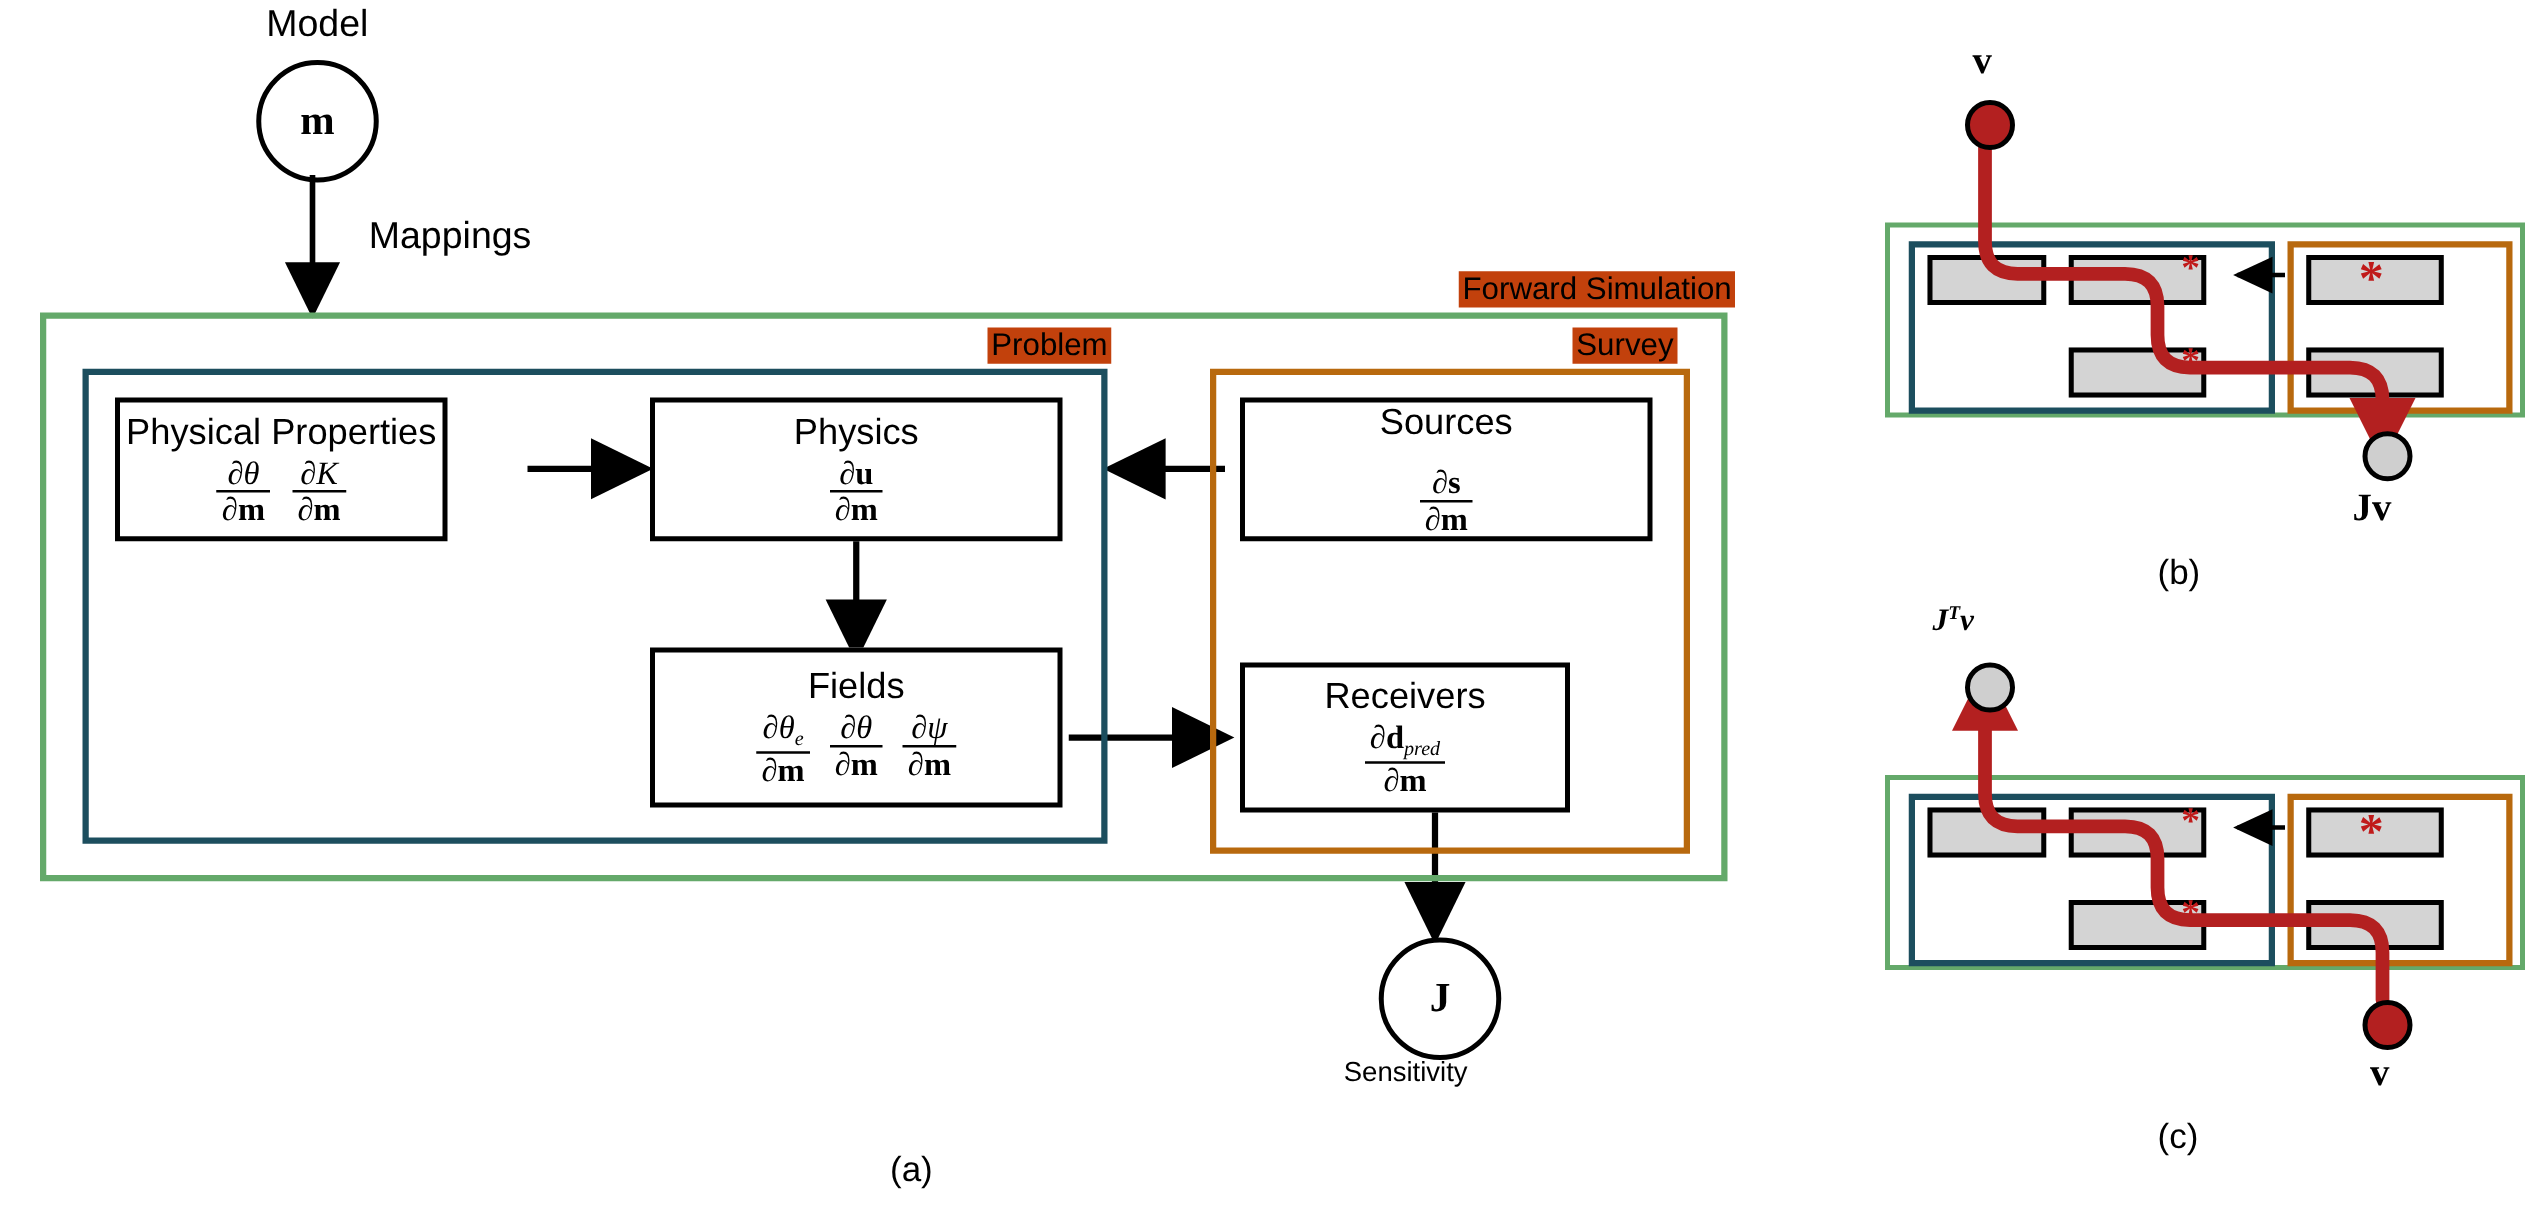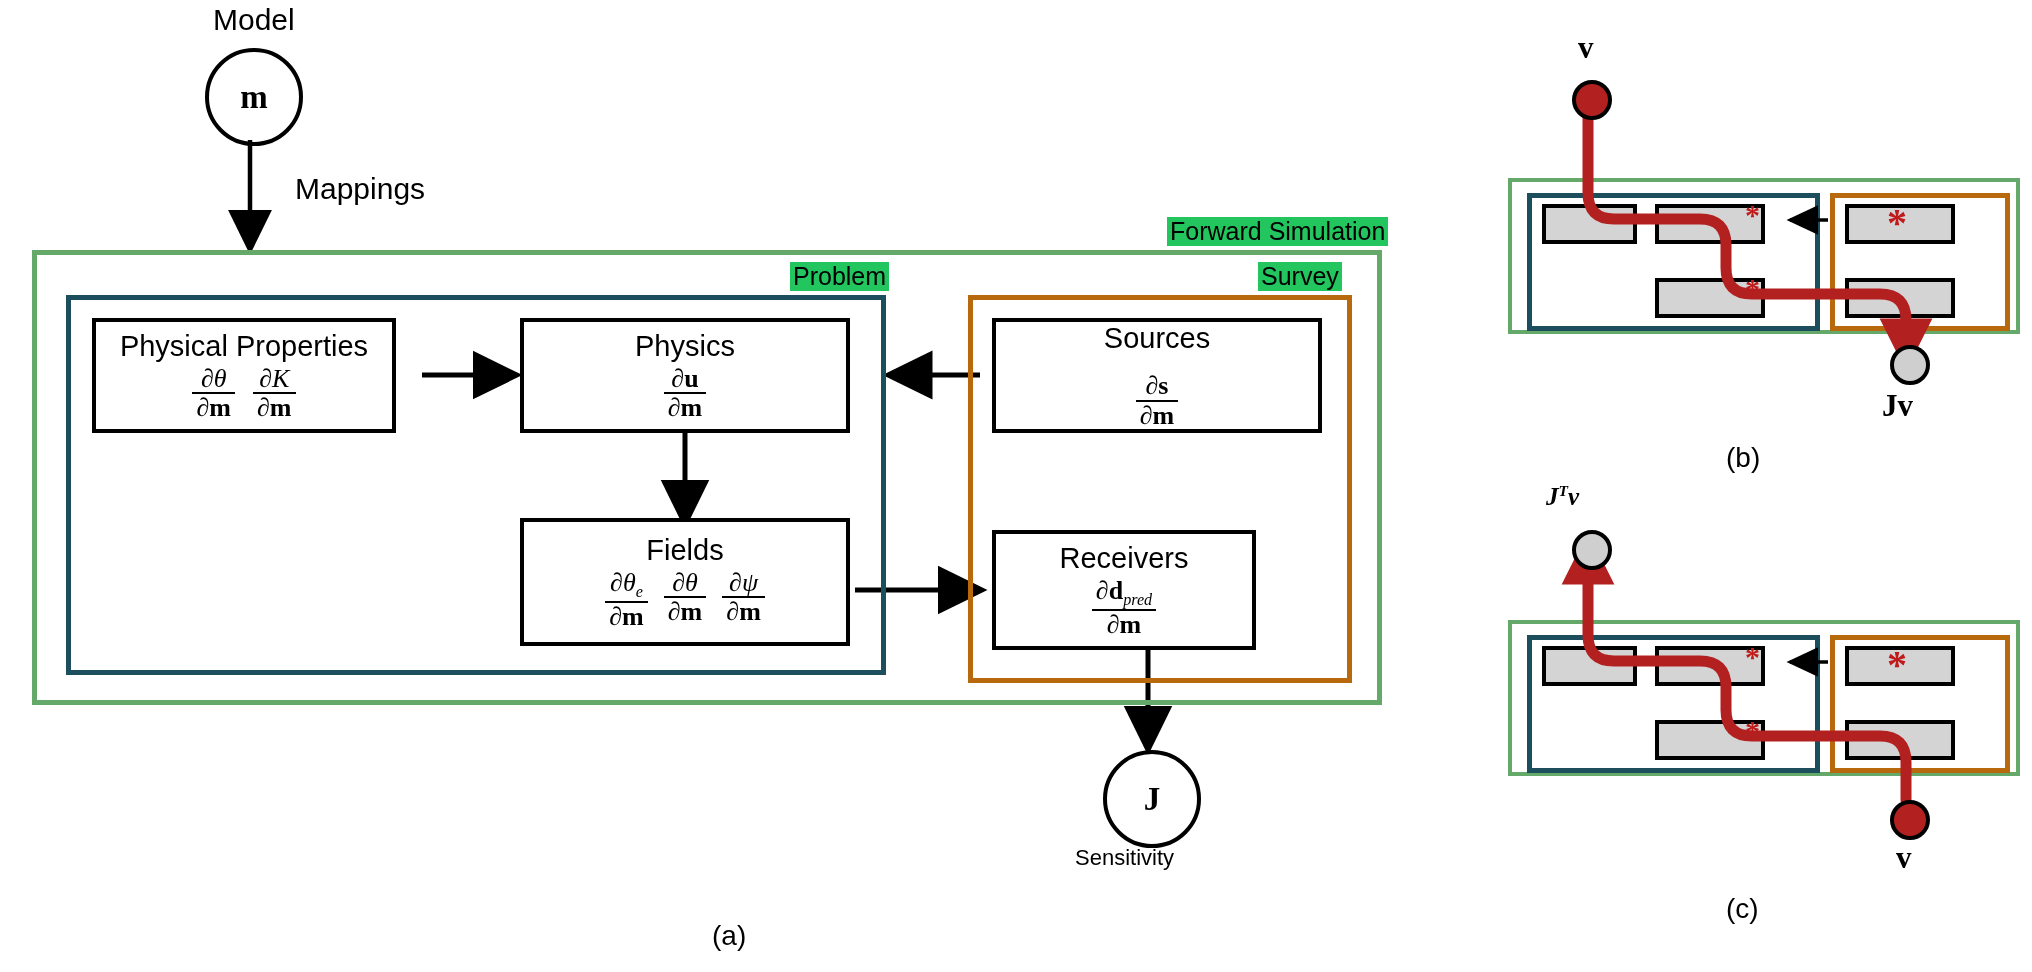--- a/index.html
+++ b/index.html
@@ -11,21 +11,21 @@
   .boxtitle{font-size:29px;}
   .frac{display:inline-block;text-align:center;vertical-align:middle;
         font-family:"Liberation Serif",serif;font-size:26px;line-height:1.05;}
   .frac .num{display:block;padding:0 4px;}
   .frac .den{display:block;border-top:2.5px solid #000;padding:0 4px;}
   .fracrow{display:flex;justify-content:center;align-items:flex-start;gap:18px;margin-top:2px;}
   .nodebox{position:absolute;border:4px solid #000;background:#fff;
            box-sizing:border-box;display:flex;flex-direction:column;
            align-items:center;justify-content:center;}
   .grp{position:absolute;box-sizing:border-box;background:transparent;}
-  .grplabel{position:absolute;font-size:25px;white-space:nowrap;background:#22c55e;padding:0 3px;}
+  .grplabel{position:absolute;font-size:25px;white-space:nowrap;background:#c2410c;padding:0 3px;}
   .circ{position:absolute;border-radius:50%;border:4px solid #000;background:#fff;
         display:flex;align-items:center;justify-content:center;
         font-family:"Liberation Serif",serif;font-weight:bold;}
   .cap{position:absolute;font-size:28px;white-space:nowrap;}
   .mini{position:absolute;background:#d4d4d4;border:4px solid #000;box-sizing:border-box;}
   .star{position:absolute;color:#c01a1a;font-size:30px;font-weight:bold;
         font-family:"Liberation Serif",serif;line-height:1;}
   .bigstar{position:absolute;color:#c01a1a;font-size:40px;font-weight:bold;
            font-family:"Liberation Serif",serif;line-height:1;}
   .dot{position:absolute;border-radius:50%;border:4px solid #000;background:#b32020;}
@@ -75,21 +75,21 @@
 
   <div class="grp" style="left:32px;top:250px;width:1350px;height:455px;border:5px solid #64a96a;"></div>
   <div class="grplabel" style="left:1167px;top:217px;">Forward Simulation</div>
 
   <div class="grp" style="left:66px;top:295px;width:820px;height:380px;border:5px solid #1c4e5e;"></div>
   <div class="grplabel" style="left:790px;top:262px;">Problem</div>
 
   <div class="grp" style="left:968px;top:295px;width:384px;height:388px;border:5px solid #b8690e;"></div>
   <div class="grplabel" style="left:1258px;top:262px;">Survey</div>
 
-  <div class="nodebox" style="left:92px;top:318px;width:304px;height:115px;">
+  <div class="nodebox" style="left:92px;top:318px;width:266px;height:115px;">
     <div class="boxtitle">Physical Properties</div>
     <div class="fracrow">
       <span class="frac">
         <span class="num">∂<span class="ital">θ</span></span>
         <span class="den">∂<b>m</b></span>
       </span>
       <span class="frac">
         <span class="num">∂<span class="ital">K</span></span>
         <span class="den">∂<b>m</b></span>
       </span>

